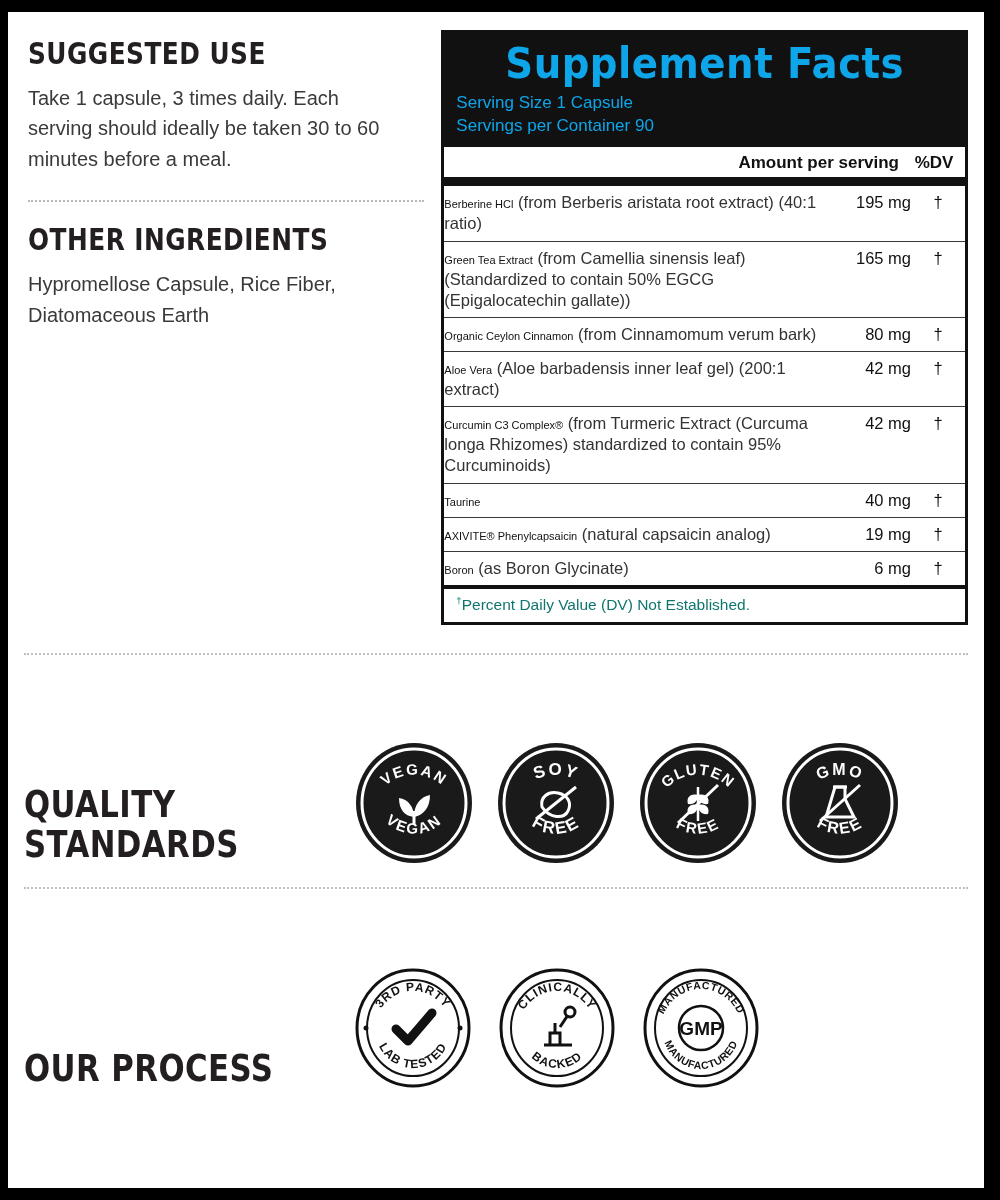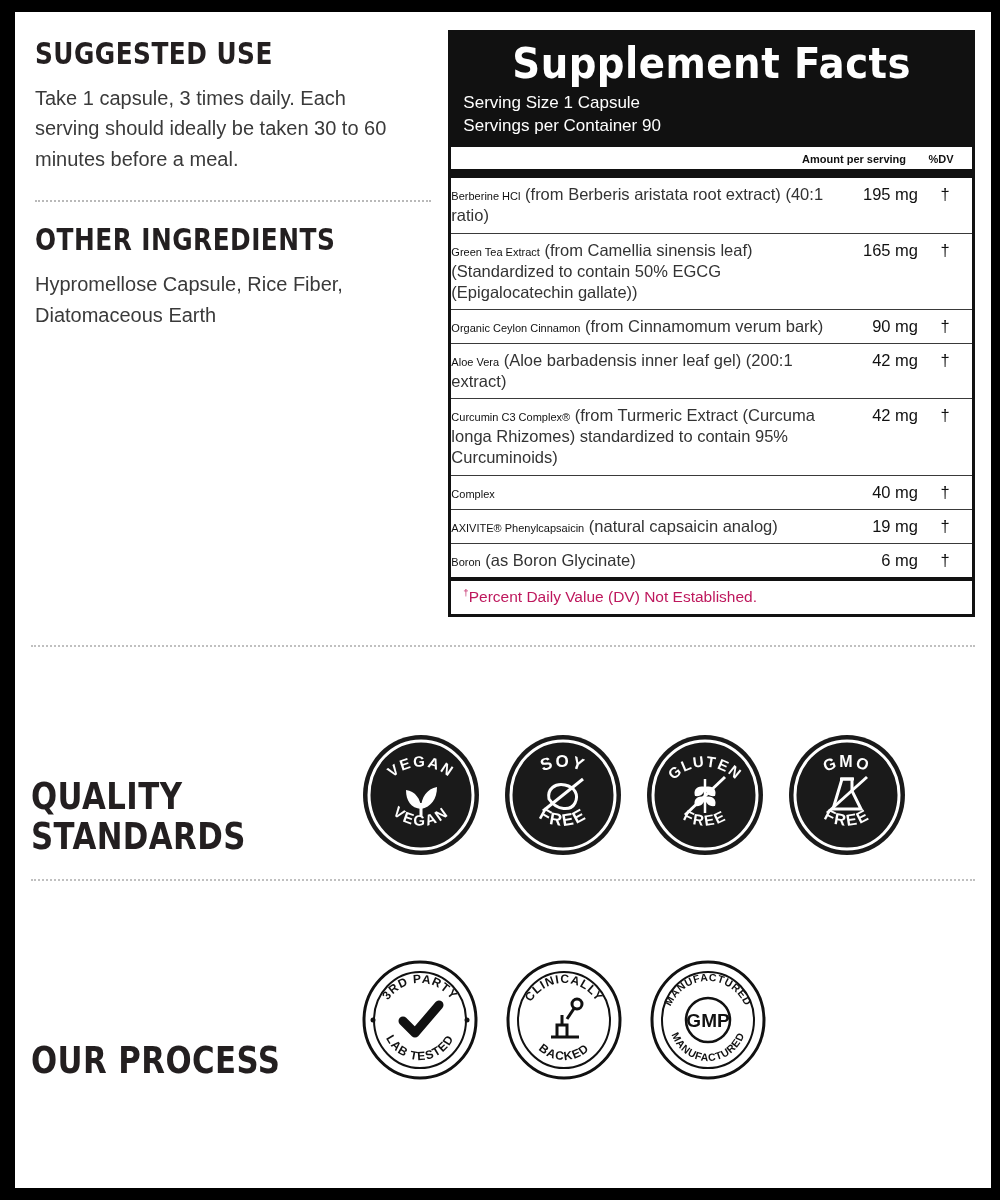--- a/index.html
+++ b/index.html
@@ -8,21 +8,21 @@
     background: #000;
   }
   body {
     width: 1000px;
     height: 1200px;
     font-family: "Liberation Sans", sans-serif;
     overflow: hidden;
   }
   .page {
     position: absolute;
-    left: 15px;
+    left: 8px;
     top: 12px;
     width: 976px;
     height: 1176px;
     background: #ffffff;
     box-sizing: border-box;
   }
 
   
   .top {
     display: flex;
@@ -59,41 +59,41 @@
 
   
   .sf {
     width: 530px;
     border: 3px solid #111;
     box-sizing: border-box;
     background: #fff;
   }
   .sf-head {
     background: #111;
-    color: #ffffff;
+    color: #0ea5e9;
     padding: 6px 12px 10px 12px;
   }
   .sf-title {
     font-family: "DejaVu Sans Condensed", "Liberation Sans", sans-serif;
     font-weight: bold;
     font-size: 43px;
     line-height: 1.05;
     text-align: center;
     letter-spacing: 0.5px;
     margin: 2px 0 6px 0;
   }
   .sf-sub {
     font-size: 17px;
     line-height: 1.33;
   }
   .sf-colhead {
     display: flex;
     justify-content: flex-end;
     align-items: flex-end;
-    font-size: 11px;
+    font-size: 17px;
     font-weight: bold;
     color: #111;
     padding: 6px 10px 4px 10px;
     border-bottom: 9px solid #111;
   }
   .sf-colhead .amt { margin-right: 14px; }
   .sf-colhead .dv  { width: 42px; text-align: center; }
 
   table.sf-table {
     width: 100%;
@@ -119,21 +119,21 @@
   }
   td.dv {
     text-align: center;
     width: 46px;
     padding-right: 10px;
   }
   .sf-foot {
     border-top: 4px solid #111;
     font-size: 15.5px;
     padding: 6px 6px 8px 12px;
-    color: #be185d;
+    color: #0f766e;
   }
   sup { font-size: 0.62em; }
 
   
   .hr-dot {
     border-top: 2px dotted #c0c0c0;
     margin: 22px 16px 0 16px;
   }
 
   
@@ -198,35 +198,35 @@
             <td class="amount">195 mg</td>
             <td class="dv">†</td>
           </tr>
           <tr>
             <td class="name"><span class="nm">Green Tea Extract</span> <span class="desc">(from Camellia sinensis leaf) (Standardized to contain 50% EGCG (Epigalocatechin gallate))</span></td>
             <td class="amount">165 mg</td>
             <td class="dv">†</td>
           </tr>
           <tr>
             <td class="name"><span class="nm">Organic Ceylon Cinnamon</span> <span class="desc">(from Cinnamomum verum bark)</span></td>
-            <td class="amount">90 mg</td>
+            <td class="amount">80 mg</td>
             <td class="dv">†</td>
           </tr>
           <tr>
             <td class="name"><span class="nm">Aloe Vera</span> <span class="desc">(Aloe barbadensis inner leaf gel) (200:1 extract)</span></td>
             <td class="amount">42 mg</td>
             <td class="dv">†</td>
           </tr>
           <tr>
             <td class="name"><span class="nm">Curcumin C3 Complex®</span> <span class="desc">(from Turmeric Extract (Curcuma longa Rhizomes) standardized to contain 95% Curcuminoids)</span></td>
             <td class="amount">42 mg</td>
             <td class="dv">†</td>
           </tr>
           <tr>
-            <td class="name"><span class="nm">Complex</span> <span class="desc"></span></td>
+            <td class="name"><span class="nm">Taurine</span> <span class="desc"></span></td>
             <td class="amount">40 mg</td>
             <td class="dv">†</td>
           </tr>
           <tr>
             <td class="name"><span class="nm">AXIVITE® Phenylcapsaicin</span> <span class="desc">(natural capsaicin analog)</span></td>
             <td class="amount">19 mg</td>
             <td class="dv">†</td>
           </tr>
           <tr>
             <td class="name"><span class="nm">Boron</span> <span class="desc">(as Boron Glycinate)</span></td>

